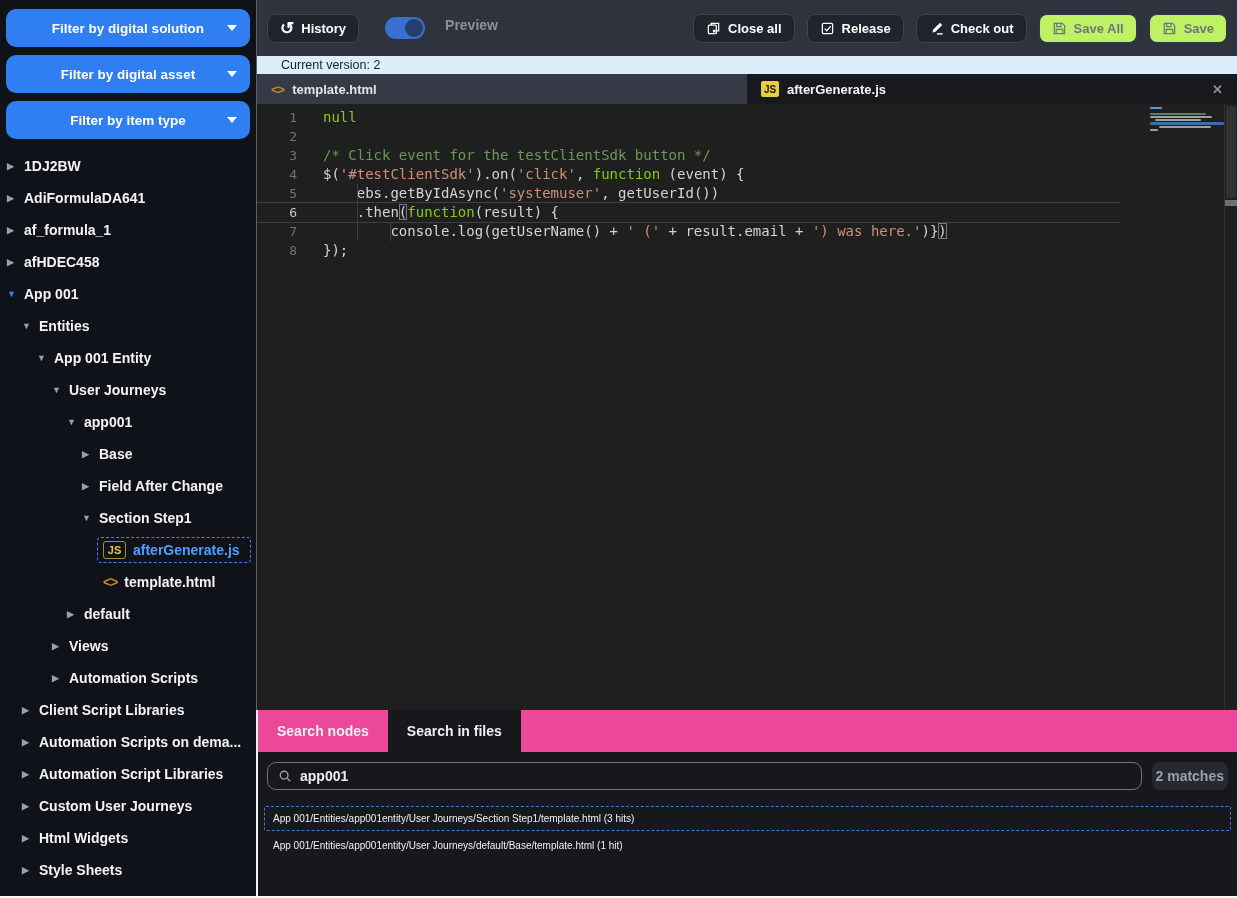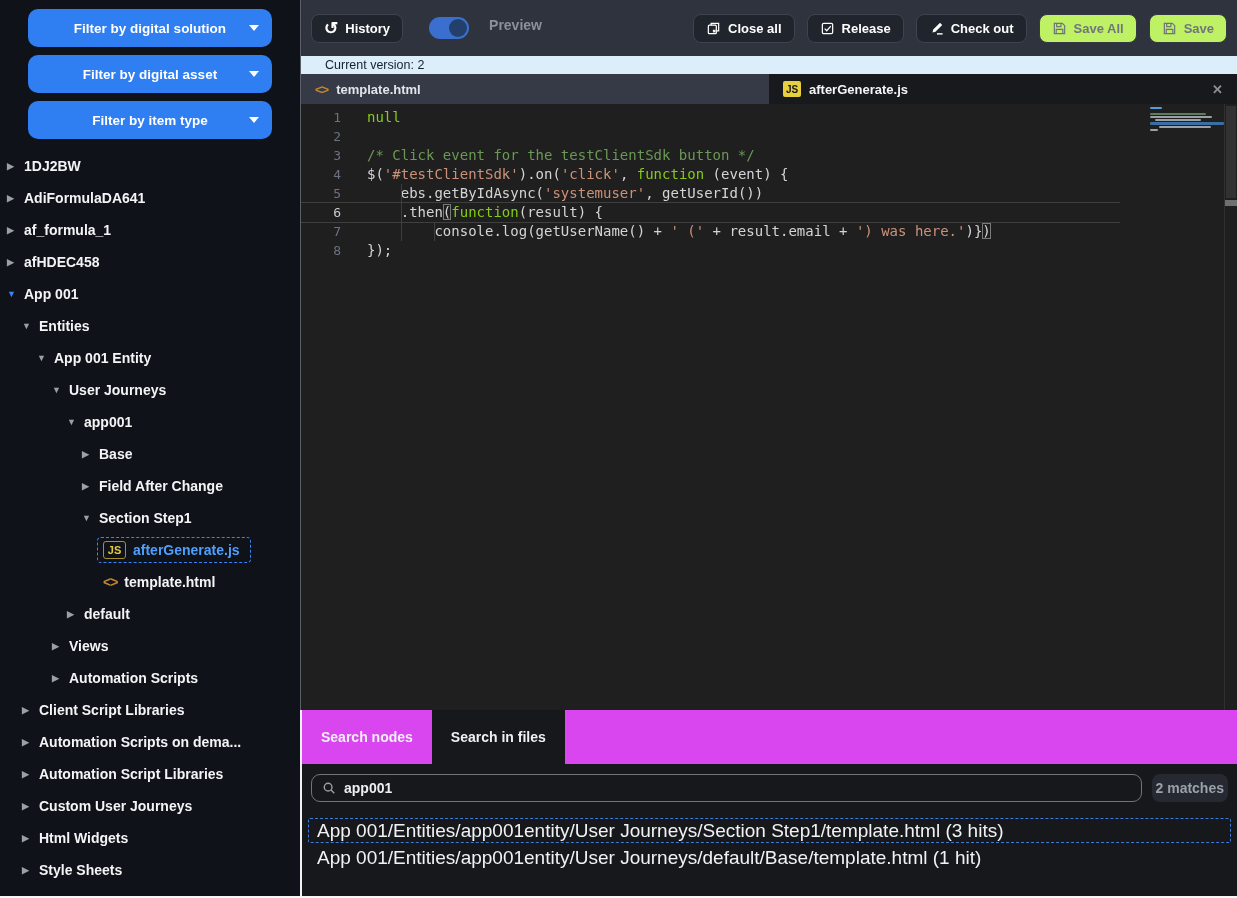--- a/index.html
+++ b/index.html
@@ -1,21 +1,21 @@
 <!DOCTYPE html>
 <html><head>
 <meta charset="utf-8">
 <style>
   * { margin:0; padding:0; box-sizing:border-box; }
   html,body { width:1237px; height:898px; background:#0f1218; overflow:hidden;
               font-family:"Liberation Sans", sans-serif; }
   .app { position:relative; width:1237px; height:898px; display:flex; background:#17181c; }
 
   
-  .sidebar { width:300px; flex:none; background:#0f1218; overflow:hidden; }
+  .sidebar { width:256px; flex:none; background:#0f1218; overflow:hidden; }
   .filter-btn { position:relative; width:244px; height:38px; margin:0 auto 8px;
                 background:#2f7ef2; border:none; border-radius:10px; color:#fff;
                 font-size:13.5px; font-weight:600; display:flex; align-items:center;
                 justify-content:center; cursor:pointer; font-family:inherit; }
   .filter-btn:first-child { margin-top:9px; }
   .caret { position:absolute; right:13px; top:16px; width:0; height:0;
            border-left:5px solid transparent; border-right:5px solid transparent;
            border-top:6px solid #fff; }
   .tree { margin-top:11px; }
   .tree-row { height:32px; display:flex; align-items:center; font-size:14px;
@@ -86,34 +86,34 @@
   .mini-row.hl { height:3px; }
   .overview-ruler { position:absolute; right:0; top:0; bottom:0; width:13px;
                     border-left:1px solid #303030; }
   .ruler-thumb { position:absolute; top:2px; right:1px; width:10px; height:92px;
                  background:rgba(140,140,140,0.18); }
   .ruler-mark { position:absolute; top:96px; left:0; width:100%; height:6px; background:#6e7072; }
 
   
   .bottom-panel { height:188px; flex:none; background:#17181c; display:flex;
                   flex-direction:column; margin-left:-1px; border-left:2px solid #f0f1f2; }
-  .panel-tabs { height:54px; flex:none; background:#d946ef; display:flex; }
+  .panel-tabs { height:42px; flex:none; background:#ec4899; display:flex; }
   .panel-tab { padding:0 19px; display:flex; align-items:center; font-size:14px;
                font-weight:600; color:#eef0f3; cursor:pointer; }
   .panel-tab.active { background:#17181c; }
   .search-row { display:flex; align-items:center; gap:10px; padding:10px 9px 0 9px; }
   .search-input { flex:1; height:28px; border:1px solid #70747b; border-radius:9px;
                   display:flex; align-items:center; padding:0 10px; gap:8px;
                   background:transparent; }
   .search-input input { flex:1; background:transparent; border:none; outline:none;
                         color:#eceef1; font-size:14px; font-weight:600; font-family:inherit; }
   .badge { height:28px; padding:0 4px; border-radius:8px; background:#262931; color:#9aa1aa;
            font-weight:700; font-size:14px; display:flex; align-items:center; flex:none; }
   .results { margin-top:16px; padding:0 6px; }
-  .result-row { height:25px; display:flex; align-items:center; padding:0 8px; font-size:19px;
+  .result-row { height:25px; display:flex; align-items:center; padding:0 8px; font-size:10px;
                 font-weight:500; color:#f1f2f4; border:1px dashed transparent;
                 border-radius:2px; margin-bottom:2px; cursor:pointer; white-space:nowrap;
                 overflow:hidden; }
   .result-row.focused { border-color:#3e7bd6; }
   .bottom-line { position:absolute; left:0; right:0; bottom:0; height:2px; background:#f5f6f7; }
 </style>
 </head>
 <body>
 
 <div class="app">

